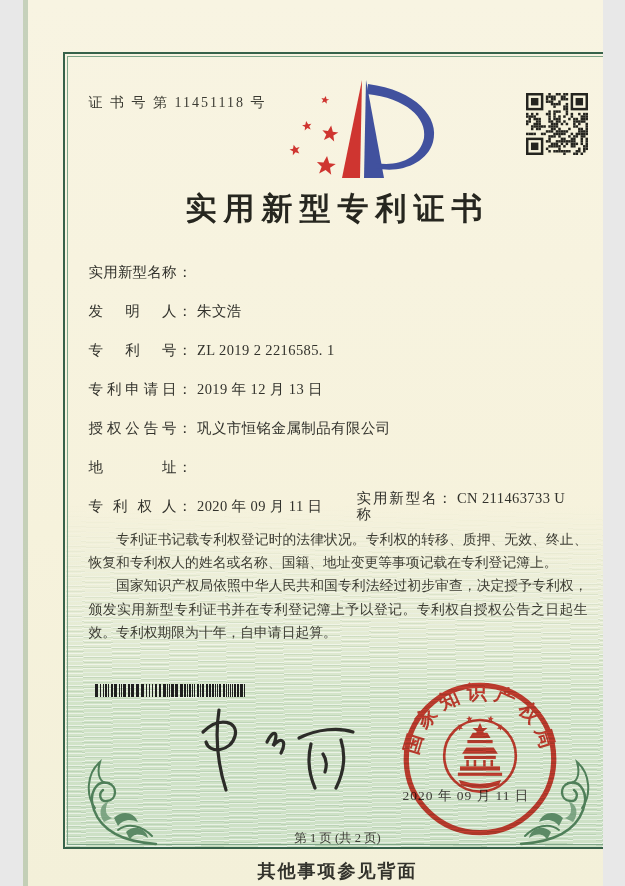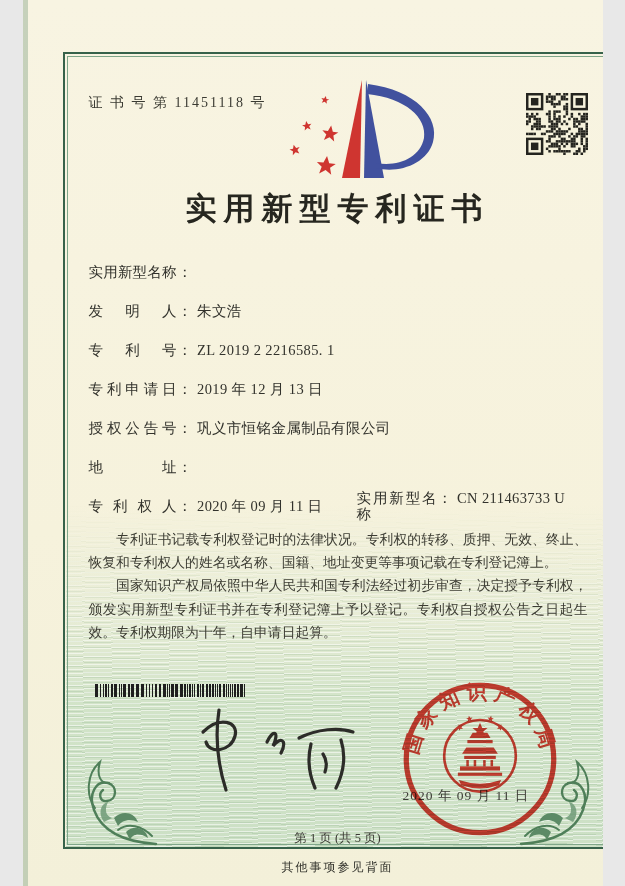--- a/index.html
+++ b/index.html
@@ -44,21 +44,21 @@
   
   .barcode{position:absolute;left:72px;top:684px;width:172px;height:13px;display:flex;align-items:stretch;}
   .barcode span{display:inline-block;background:#1f1f1f;height:100%;}
   .officer{position:absolute;left:77px;top:728px;font-family:"Liberation Sans","DejaVu Sans",sans-serif;
     font-size:15.5px;font-weight:600;line-height:27px;color:#2e2e2a;}
   .signature{position:absolute;left:158px;top:698px;width:190px;height:98px;}
   .seal{position:absolute;left:378px;top:680px;width:158px;height:158px;mix-blend-mode:multiply;opacity:.95;}
   .seal-date{position:absolute;left:380px;top:787px;font-size:13.5px;letter-spacing:1px;color:#3c3c36;}
   .page-footer{position:absolute;left:40px;top:830px;width:550px;text-align:center;font-size:12.5px;color:#3a3a33;}
   .back-note{position:absolute;left:90px;top:859px;width:450px;text-align:center;
-    font-size:12px;font-weight:normal;letter-spacing:2px;color:#33332c;}
+    font-size:18px;font-weight:bold;letter-spacing:2px;color:#33332c;}
 </style>
 </head>
 <body>
 
 <div class="page">
   <div class="edge-strip"></div>
   <div class="green-zone"></div>
 
   <div class="frame">
     <div class="frame-inner"></div>
@@ -475,15 +475,15 @@
       <rect x="62" y="76" width="2.4" height="6"></rect>
         <rect x="69" y="76" width="2.4" height="6"></rect>
       <rect x="78" y="76" width="2.4" height="6"></rect>
         <rect x="85" y="76" width="2.4" height="6"></rect>
       <rect x="56" y="82" width="38" height="4"></rect>
       <rect x="54" y="88" width="42" height="3"></rect>
       <path d="M55,95 Q75,102 95,95 L93,100 Q75,106 57,100 Z"></path>
     </g>
   </svg>
 
-  <div class="page-footer">第 1 页 (共 5 页)</div>
+  <div class="page-footer">第 1 页 (共 2 页)</div>
   <div class="back-note">其他事项参见背面</div>
 </div>
 
 </body></html>

